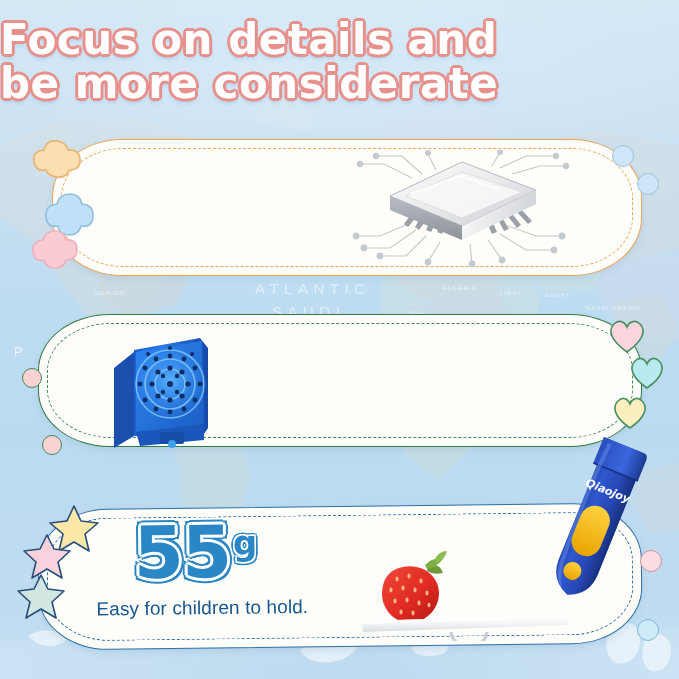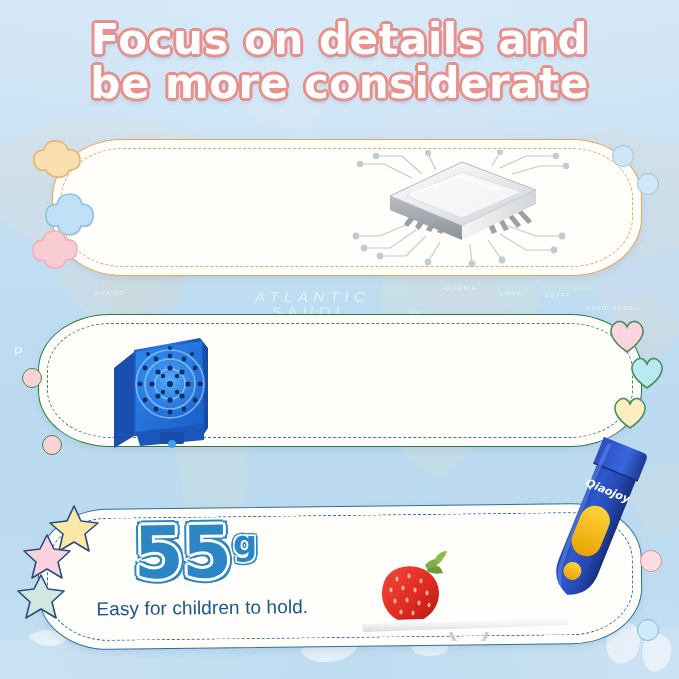--- a/index.html
+++ b/index.html
@@ -57,21 +57,20 @@
   }
   .map-label.ocean { font-size: 15px; letter-spacing: 5.5px; color:#eef6fc; }
   .map-label.country { font-size: 6px; letter-spacing: 1.1px; color:#f3f7fb; opacity:.78; }
 
   
   .title {
     position: absolute;
     top: 18px;
     left: 0;
     width: 679px;
-    text-align: center;
     z-index: 20;
     line-height: 1.04;
   }
   .title-line {
     display: block;
     font-family: "DejaVu Sans", sans-serif;
     font-weight: 700;
     font-size: 42px;
     letter-spacing: .5px;
     color: #ffffff;
@@ -266,21 +265,21 @@
 
       <path d="M612 300 L660 296 L679 330 L655 370 L622 350 Z" fill="#e3dbc6" opacity=".5"></path>
 
       <path d="M640 470 L679 462 L679 530 L648 535 L632 500 Z" fill="#e7dcc7" opacity=".45"></path>
 
       <path d="M0 640 L679 628 L679 679 L0 679 Z" fill="#eef5fa" opacity=".45"></path>
     </svg>
   </div>
   <div class="sky-wash"></div>
 
-  <div class="map-label ocean" style="left:255px; top:288px;font-style:italic;">ATLANTIC</div>
+  <div class="map-label ocean" style="left:255px; top:280px;">ATLANTIC</div>
   <div class="map-label ocean" style="left:272px; top:303px;">SAUDI</div>
   <div class="map-label country" style="left:95px; top:290px;">MEXICO</div>
   <div class="map-label country" style="left:443px; top:285px;">ALGERIA</div>
   <div class="map-label country" style="left:500px; top:290px;">LIBYA</div>
   <div class="map-label country" style="left:545px; top:292px;">EGYPT</div>
   <div class="map-label country" style="left:586px; top:305px;">SAUDI ARABIA</div>
   <div class="map-label country" style="left:470px; top:320px;">NIGER</div>
   <div class="map-label country" style="left:505px; top:328px;">CHAD</div>
   <div class="map-label country" style="left:548px; top:335px;">SUDAN</div>
   <div class="map-label country" style="left:410px; top:310px;">MALI</div>

